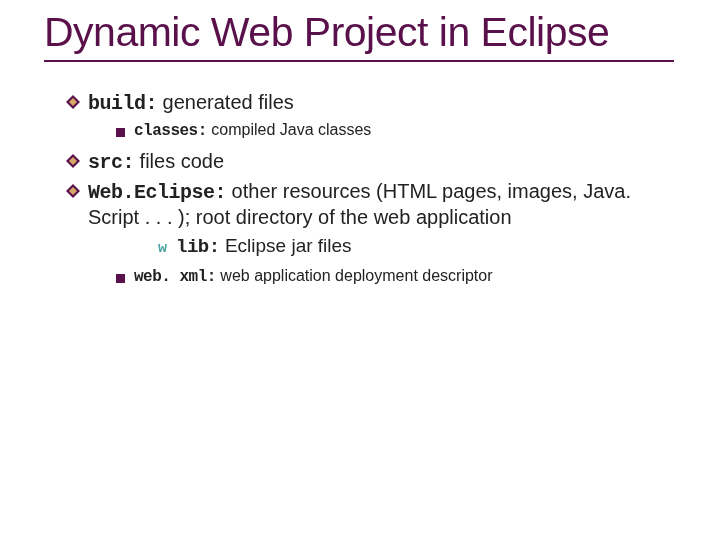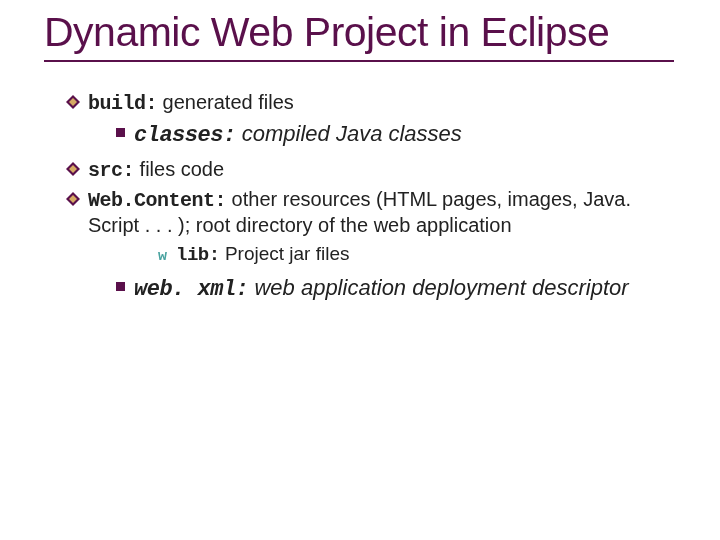--- a/index.html
+++ b/index.html
@@ -41,26 +41,25 @@
     padding-left: 22px;
   }
   .b1 .bullet {
     position: absolute;
     left: 0;
     top: 5px;
     width: 14px;
     height: 14px;
   }
   .b2 {
-    font-size: 22px;
+    font-size: 16px;
     line-height: 1.25;
     margin: 4px 0 8px 72px;
     position: relative;
     padding-left: 18px;
-    font-style: italic;
   }
   .b2 .bullet {
     position: absolute;
     left: 0;
     top: 8px;
     width: 9px;
     height: 9px;
     background: #5a104b;
   }
   .b3 {
@@ -114,27 +113,27 @@
       <polygon points="7,3 11,7 7,11 3,7" fill="#d6aa64"></polygon>
     </svg>
     <span class="mono">src:</span><span> files code</span>
   </div>
 
   <div class="b1">
     <svg class="bullet" viewBox="0 0 14 14">
       <polygon points="7,0 14,7 7,14 0,7" fill="#5a104b"></polygon>
       <polygon points="7,3 11,7 7,11 3,7" fill="#d6aa64"></polygon>
     </svg>
-    <span class="mono">Web.Content:</span><span> other resources (HTML pages, images, Java. Script . . . ); root directory of the web application</span>
+    <span class="mono">Web.Eclipse:</span><span> other resources (HTML pages, images, Java. Script . . . ); root directory of the web application</span>
   </div>
 
 
   <div class="b3">
     <span class="bullet">w</span>
-    <span class="mono">lib:</span><span> Project jar files</span>
+    <span class="mono">lib:</span><span> Eclipse jar files</span>
   </div>
 
   <div class="b2">
     <span class="bullet"></span>
     <span class="mono">web. xml:</span><span> web application deployment descriptor</span>
   </div>
 
 </div>
 
 </body></html>

